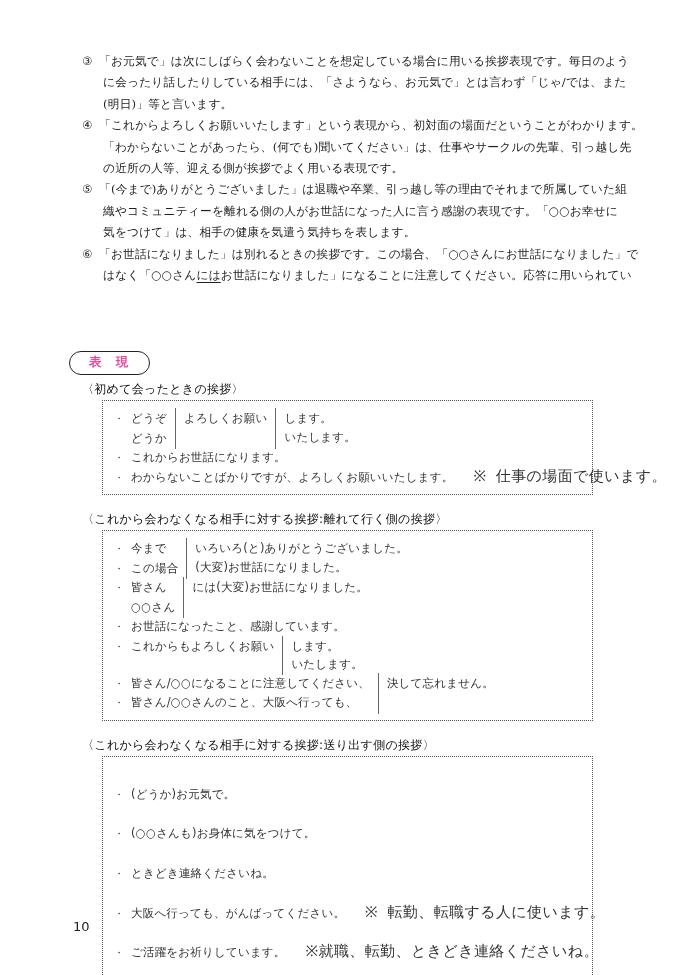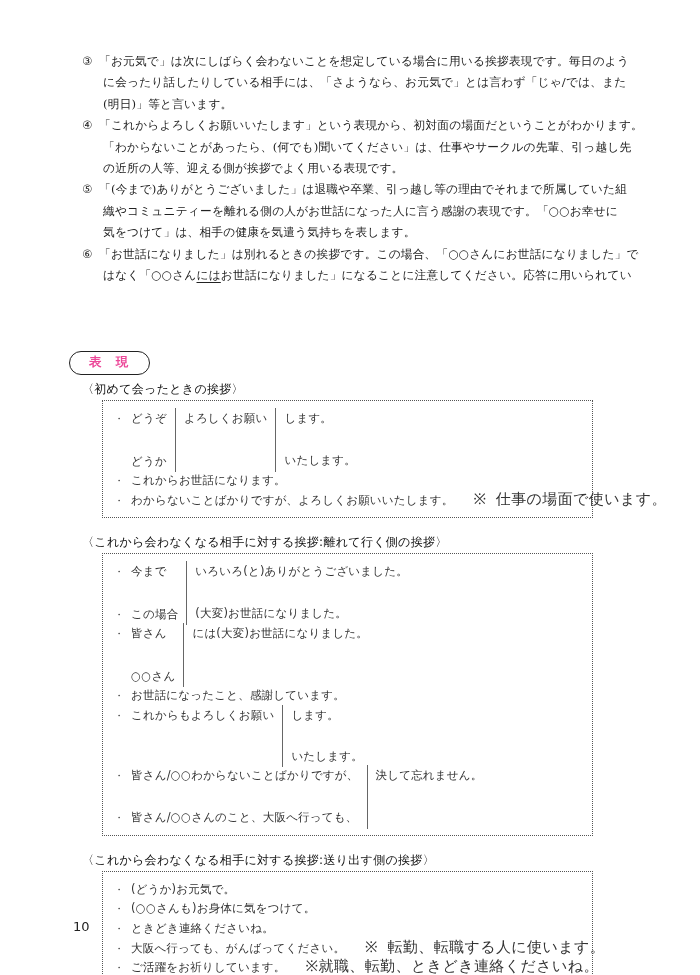--- a/index.html
+++ b/index.html
@@ -47,29 +47,29 @@
     box-sizing:border-box;
     margin-left:20px;margin-bottom:17px;
     width:491px;
     border:1px dotted #555;
     padding:8px 10px 7px 11px;
     font-family:"DejaVu Sans","Liberation Sans",sans-serif;
     font-size:11.5px;color:#333;
     letter-spacing:0.2px;
   }
   .box1 .box-row,.box2 .box-row{line-height:18.5px;}
-  .box3 .box-row{line-height:19.7px;}
+  .box3 .box-row{line-height:19.7px;margin-top:20px;}
   .box-row{display:flex;align-items:flex-start;}
   .box-row.plain{display:block;white-space:nowrap;}
   .bullet{
     display:inline-block;width:17px;
     color:#444;font-size:10px;vertical-align:baseline;
   }
   .bullet.hid{visibility:hidden;}
-  .fcol{display:flex;flex-direction:column;gap:23px;}
+  .fcol{display:flex;flex-direction:column;}
   .fline{white-space:nowrap;}
   .vdiv{
     width:1px;background:#666;align-self:stretch;
     margin:-1px 8px -1px 8px;flex:0 0 1px;
   }
   .note{
     font-family:Liberation Mono, monospace;
     font-size:15px;color:#333;margin-left:20px;
     letter-spacing:0.4px;
   }
@@ -158,21 +158,21 @@
             <div class="fline"><span class="bullet">・</span><span class="rtext">これからもよろしくお願い</span></div>
           </div>
           <div class="vdiv"></div>
           <div class="fcol">
             <div class="fline"><span class="rtext">します。</span></div>
             <div class="fline"><span class="rtext">いたします。</span></div>
           </div>
         </div>
         <div class="box-row fork">
           <div class="fcol">
-            <div class="fline"><span class="bullet">・</span><span class="rtext">皆さん/○○わからないことばかりですが、</span></div>
+            <div class="fline"><span class="bullet">・</span><span class="rtext">皆さん/○○になることに注意してください、</span></div>
             <div class="fline"><span class="bullet">・</span><span class="rtext">皆さん/○○さんのこと、大阪へ行っても、</span></div>
           </div>
           <div class="vdiv"></div>
           <div class="fcol">
             <div class="fline"><span class="rtext">決して忘れません。</span></div>
           </div>
         </div>
       </div>
       <div class="grp-heading">〈これから会わなくなる相手に対する挨拶:送り出す側の挨拶〉</div>
       <div class="dotted-box box3">

